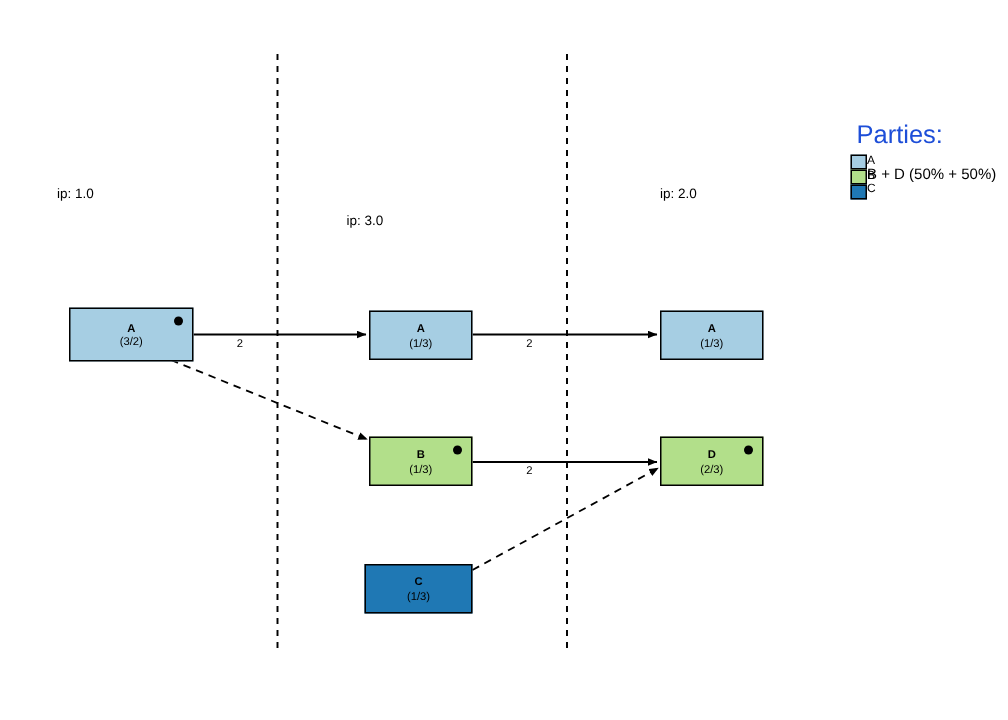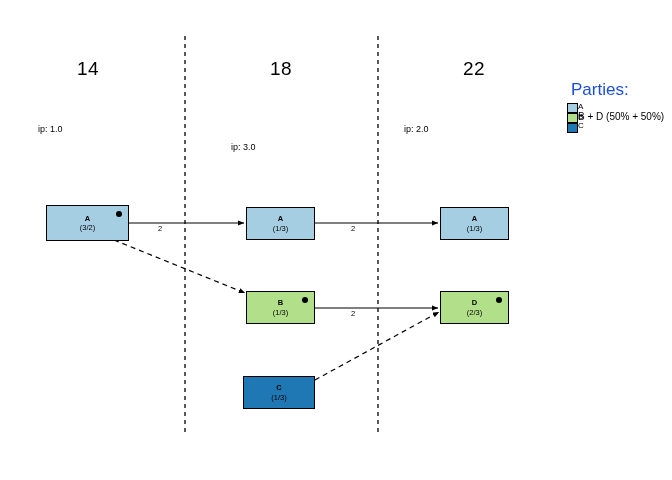--- a/index.html
+++ b/index.html
@@ -97,27 +97,24 @@
     font-size: 10px;
     color: #000000;
     white-space: nowrap;
   }
 </style>
 </head>
 <body>
 
 <div id="canvas">
 
-  <div class="col-header" style="left:38px; top:58px; width:100px;">14</div>
-  <div class="col-header" style="left:231px; top:58px; width:100px;">18</div>
-  <div class="col-header" style="left:424px; top:58px; width:100px;">22</div>
 
   <div class="col-ip" style="left:38px; top:124px; width:100px;">ip: 1.0</div>
   <div class="col-ip" style="left:231px; top:124px; width:100px;margin-top:18px;">ip: 3.0</div>
-  <div class="col-ip" style="left:404px; top:124px; width:100px;">ip: 2.0</div>
+  <div class="col-ip" style="left:440px; top:124px; width:100px;">ip: 2.0</div>
 
   <svg id="scene" viewBox="0 0 672 480" xmlns="http://www.w3.org/2000/svg">
     <defs>
       <marker id="arrowhead" markerWidth="7" markerHeight="7" refX="6.2" refY="2.6" orient="auto" markerUnits="userSpaceOnUse">
         <path d="M0,0 L6.4,2.6 L0,5.2 Z" fill="#000000"></path>
       </marker>
     </defs>
 
     <line x1="185" y1="36" x2="185" y2="434" stroke="#000000" stroke-width="1.3" stroke-dasharray="4,4"></line>
     <line x1="378" y1="36" x2="378" y2="434" stroke="#000000" stroke-width="1.3" stroke-dasharray="4,4"></line>

